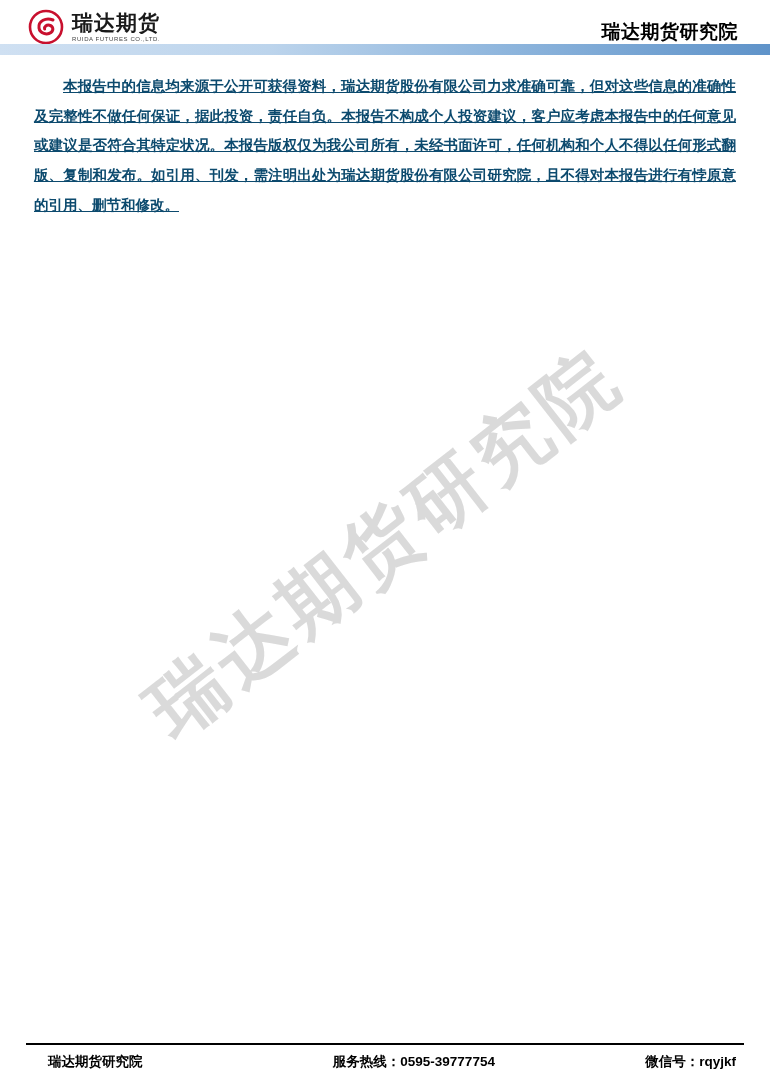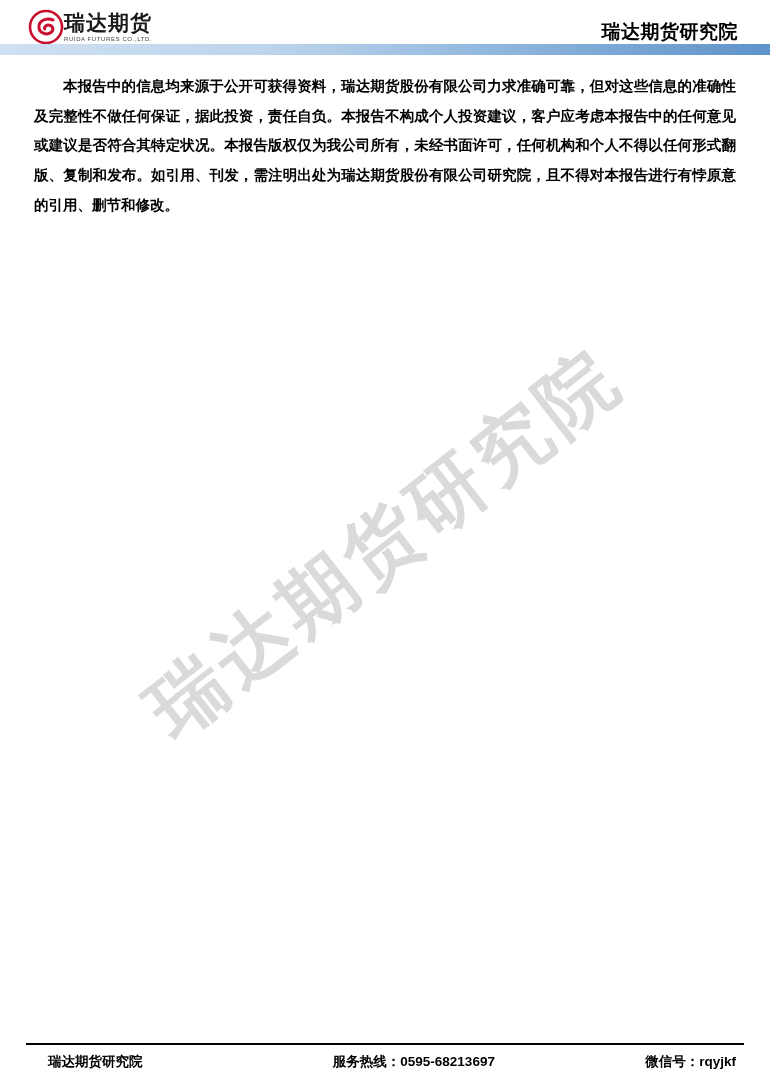--- a/index.html
+++ b/index.html
@@ -28,21 +28,21 @@
     position: relative;
     height: 52px;
     padding: 0 28px;
     display: flex;
     align-items: center;
     justify-content: space-between;
   }
   .brand {
     display: flex;
     align-items: center;
-    gap: 0;
+    gap: 8px;
     margin-top: 2px;
   }
   .brand-mark {
     width: 36px;
     height: 36px;
     flex: 0 0 auto;
   }
   .brand-text {
     display: flex;
     flex-direction: column;
@@ -82,24 +82,25 @@
   .content {
     padding: 20px 34px 0 34px;
     position: relative;
     z-index: 2;
   }
   .disclaimer {
     font-size: 14.5px;
     line-height: 2.05;
     text-align: justify;
     text-justify: inter-ideograph;
-    color: #000000;
+    color: #0c4a6e;
     font-weight: 600;
     text-indent: 2em;
     margin: 0;
+    text-decoration: underline;
   }
 
   
   .watermark {
     position: absolute;
     left: 0;
     top: 0;
     width: 770px;
     height: 1089px;
     z-index: 1;
@@ -179,17 +180,17 @@
     <span>瑞达期货研究院</span>
   </div>
 
   <div class="content">
     <p class="disclaimer">本报告中的信息均来源于公开可获得资料，瑞达期货股份有限公司力求准确可靠，但对这些信息的准确性及完整性不做任何保证，据此投资，责任自负。本报告不构成个人投资建议，客户应考虑本报告中的任何意见或建议是否符合其特定状况。本报告版权仅为我公司所有，未经书面许可，任何机构和个人不得以任何形式翻版、复制和发布。如引用、刊发，需注明出处为瑞达期货股份有限公司研究院，且不得对本报告进行有悖原意的引用、删节和修改。</p>
   </div>
 
   <div class="footer-rule"></div>
   <div class="footer">
     <div class="footer-left">瑞达期货研究院</div>
-    <div class="footer-center">服务热线：0595-68213697</div>
+    <div class="footer-center">服务热线：0595-39777754</div>
     <div class="footer-right">微信号：rqyjkf</div>
   </div>
 
 </div>
 
 </body></html>

